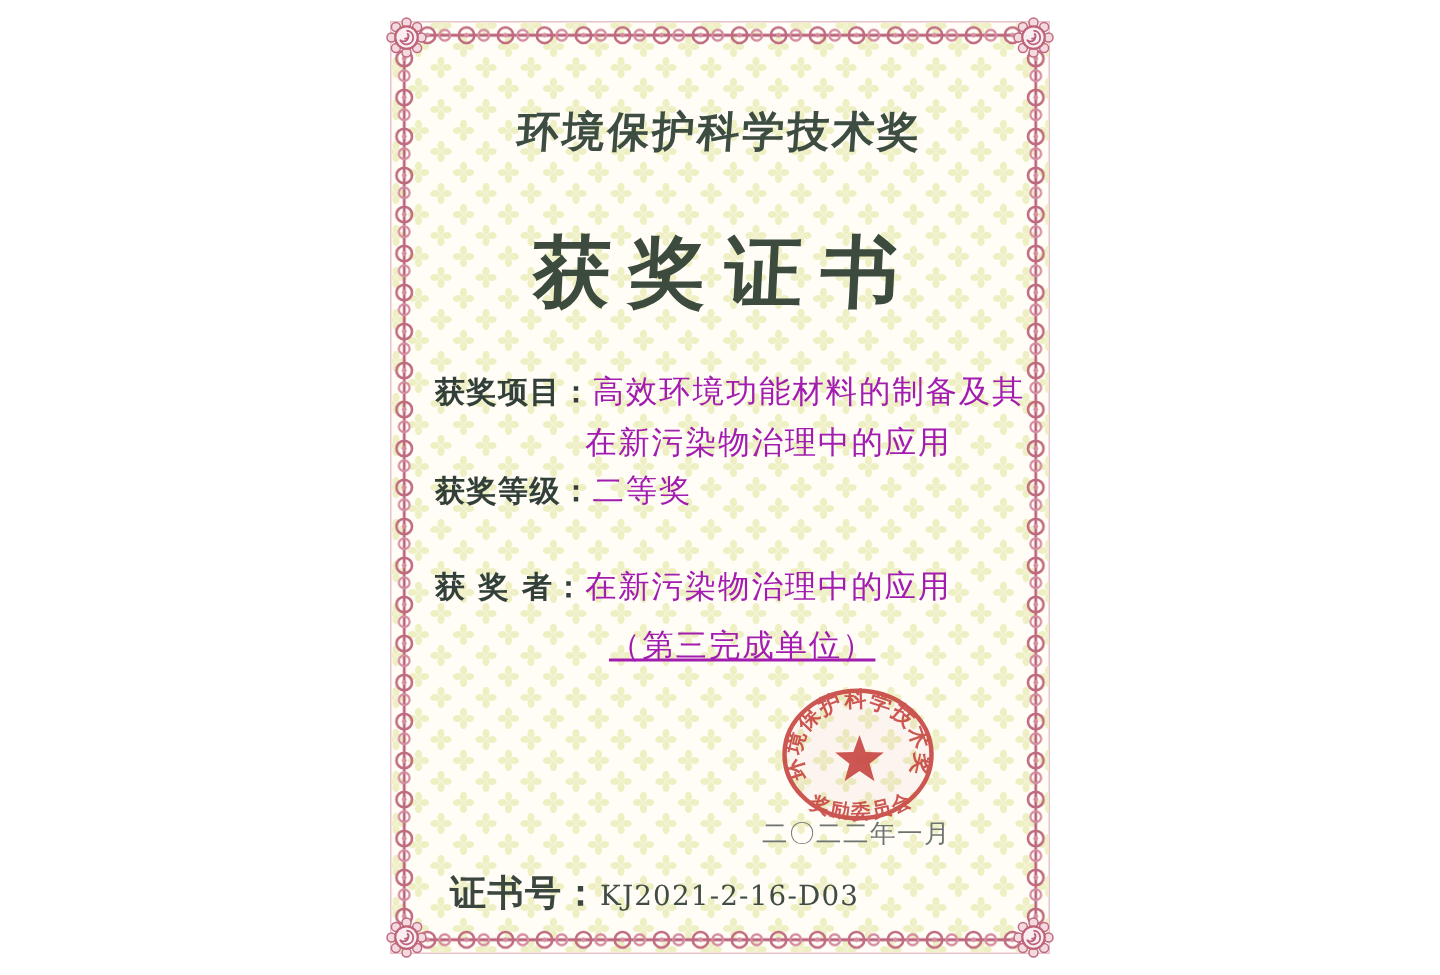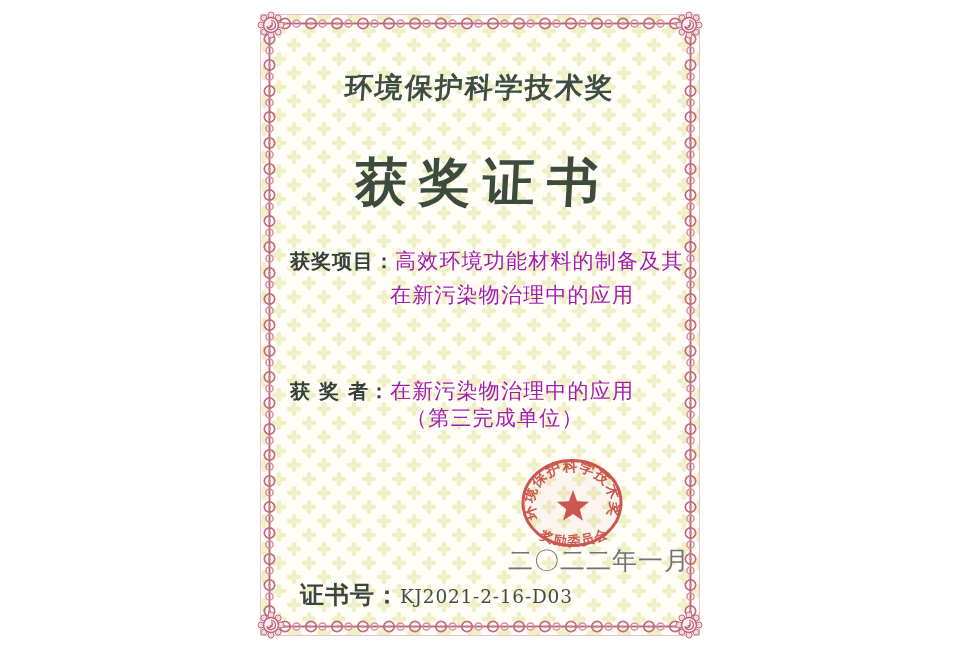--- a/index.html
+++ b/index.html
@@ -23,24 +23,24 @@
     font-size:52px;font-weight:bold;letter-spacing:12px;padding-left:6px;box-sizing:border-box;
     color:#3c4b3e;transform:skewX(-3deg);
   }
   .row{color:#37443b;}
   .lbl{font-size:20px;font-weight:bold;letter-spacing:1px;color:#33403a;}
   .val{font-size:21px;letter-spacing:1.2px;color:#a21caf;}
   .row-project{top:241px;left:34px;}
   .row-project2{top:275px;left:134px;}
   .row-grade{top:307px;left:34px;}
   .row-winner{top:371px;left:34px;}
-  .row-note{top:398px;left:150px;}
+  .row-note{top:410px;left:150px;text-decoration:underline;}
 
   .date{
-    top:538px;left:252px;font-size:25px;letter-spacing:1px;color:#6e7470;z-index:1;
+    top:538px;left:252px;font-size:17px;letter-spacing:1px;color:#6e7470;z-index:1;
   }
   .certno{top:573px;left:44px;z-index:1;}
   .certno .cn-lbl{font-size:24px;font-weight:bold;letter-spacing:1px;color:#3b463f;}
   .certno .cn-val{font-size:18.5px;letter-spacing:0.8px;color:#414c45;margin-top:12px;}
 
   .seal{position:absolute;left:251px;top:436px;z-index:2;opacity:0.88;}
   .seal text{font-family:"DejaVu Sans", sans-serif;font-weight:bold;fill:#c5403c;}
   .seal .ring-t{font-size:14.5px;letter-spacing:1px;}
   .seal .bot-t{font-size:13px;letter-spacing:1.5px;}
 </style>
@@ -114,20 +114,23 @@
     </svg>
 
     <div class="txt header-title">环境保护科学技术奖</div>
     <div class="txt main-title">获奖证书</div>
 
     <div class="txt row row-project">
       <span class="lbl">获奖项目：</span><span class="val">高效环境功能材料的制备及其</span>
     </div>
     <div class="txt row row-project2 val">在新污染物治理中的应用</div>
 
+    <div class="txt row row-grade">
+      <span class="lbl">获奖等级：</span><span class="val">二等奖</span>
+    </div>
 
     <div class="txt row row-winner">
       <span class="lbl">获 奖 者：</span><span class="val">在新污染物治理中的应用</span>
     </div>
     <div class="txt row row-note val">（第三完成单位）</div>
 
     <div class="txt date">二〇二二年一月</div>
 
     <div class="txt certno">
       <span class="cn-lbl">证书号：</span><span class="cn-val">KJ2021-2-16-D03</span>

